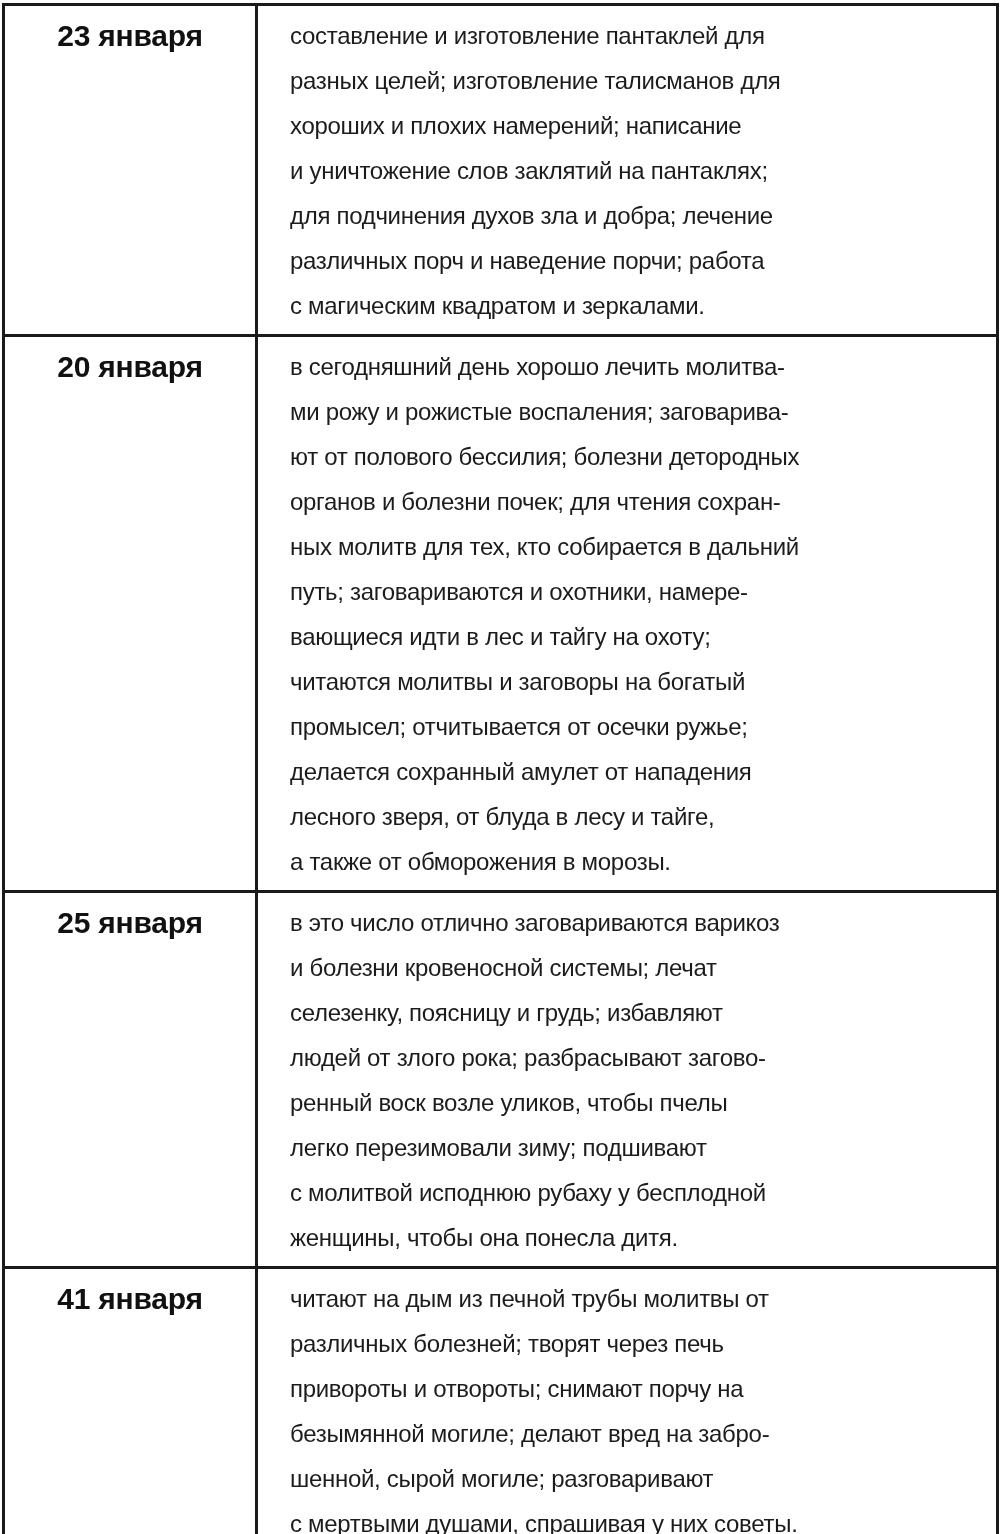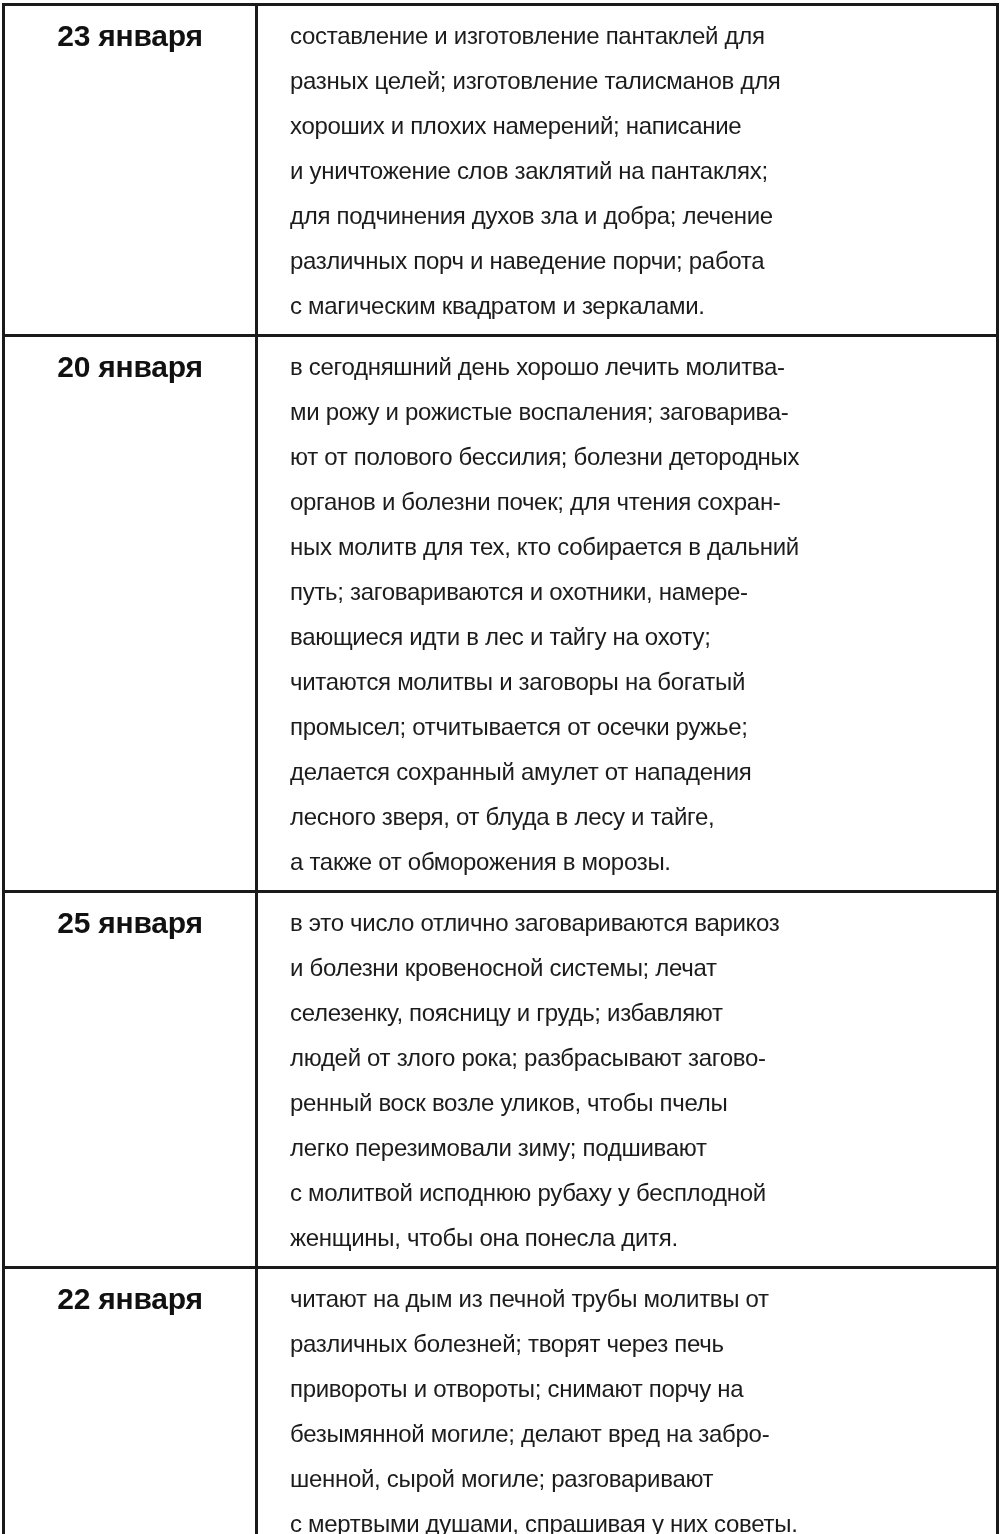--- a/index.html
+++ b/index.html
@@ -104,21 +104,21 @@
 селезенку, поясницу и грудь; избавляют
 людей от злого рока; разбрасывают загово-
 ренный воск возле уликов, чтобы пчелы
 легко перезимовали зиму; подшивают
 с молитвой исподнюю рубаху у бесплодной
 женщины, чтобы она понесла дитя.</div>
   </div>
 
   <div class="tr">
     <div class="td date-cell">
-      <span class="date">22 января</span>
+      <span class="date">41 января</span>
     </div>
     <div class="td text-cell">читают на дым из печной трубы молитвы от
 различных болезней; творят через печь
 привороты и отвороты; снимают порчу на
 безымянной могиле; делают вред на забро-
 шенной, сырой могиле; разговаривают
 с мертвыми душами, спрашивая у них советы.</div>
   </div>
 </div>
 </div>

